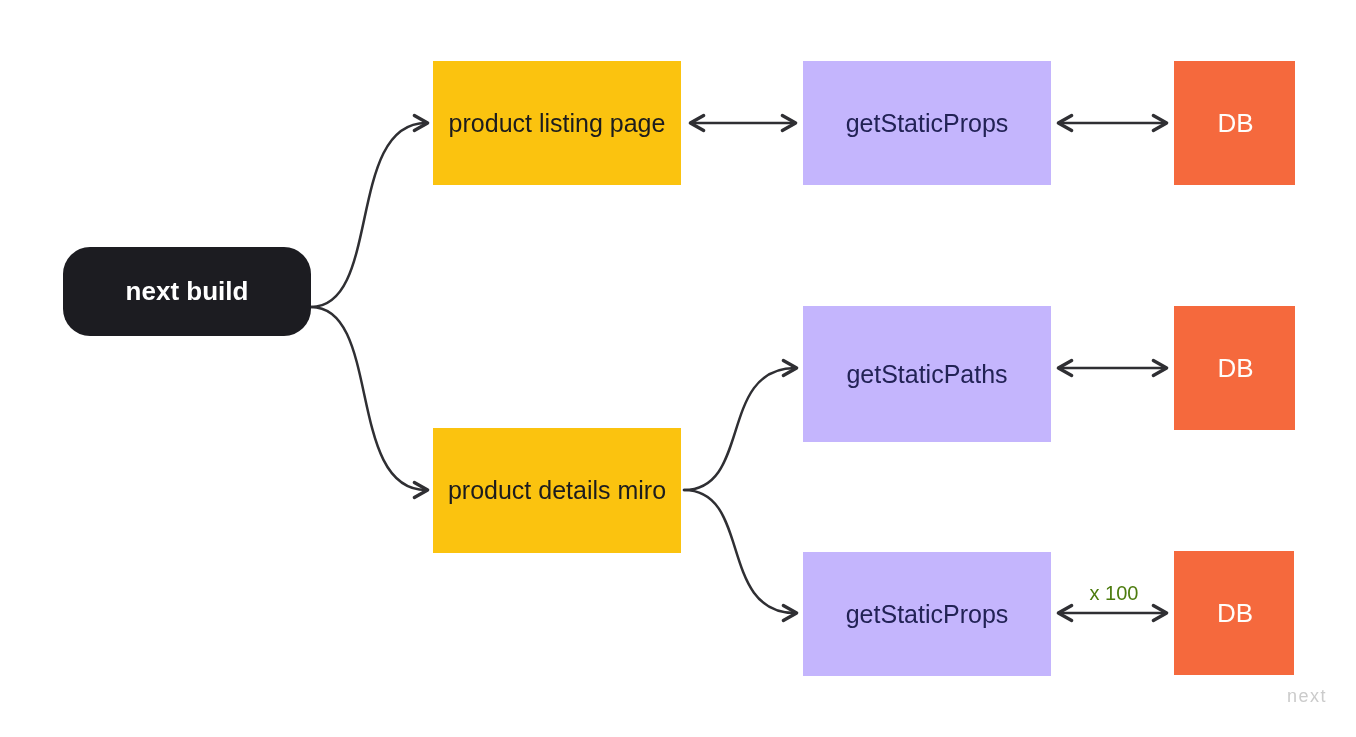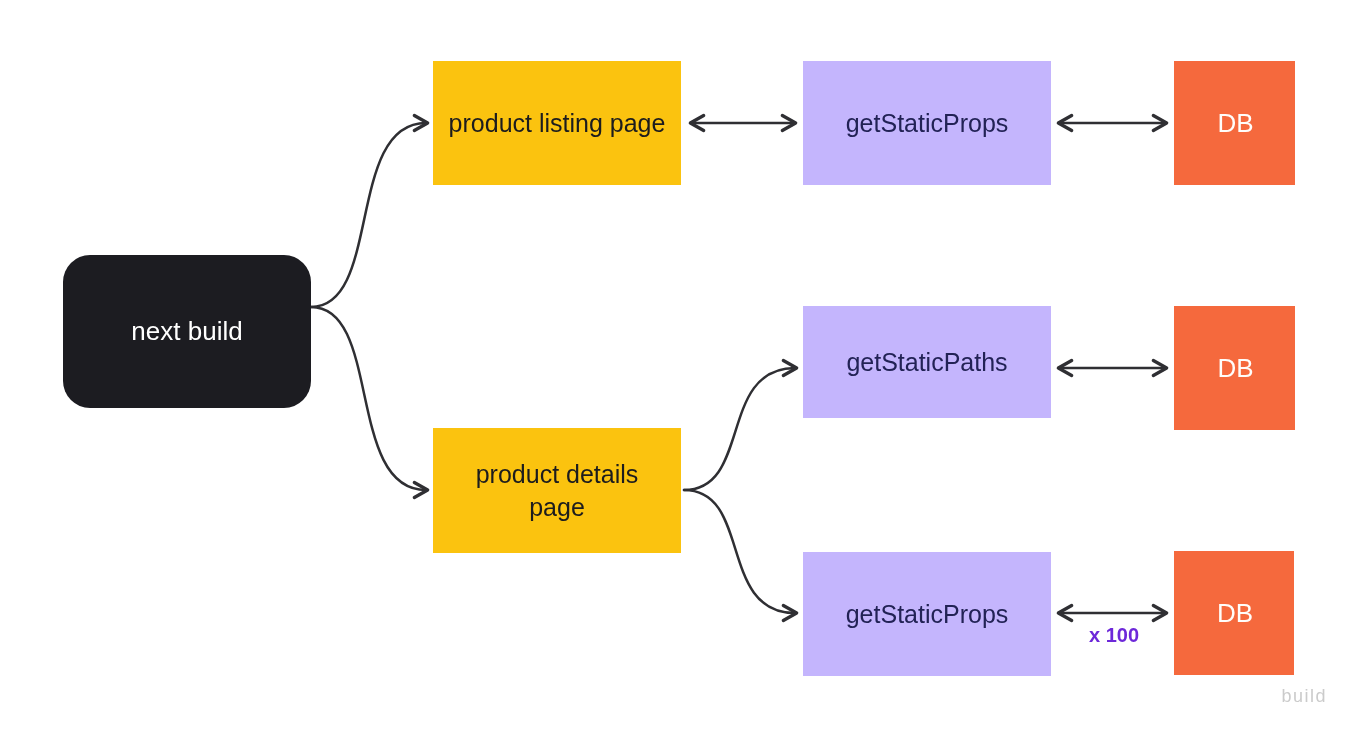--- a/index.html
+++ b/index.html
@@ -51,24 +51,23 @@
   }
   .n-orange {
     background: #f5693d;
     color: #fffdfa;
     font-size: 26px;
     padding-left: 16px;
   }
   .edge-label {
     position: absolute;
     font-size: 20px;
-    font-weight: bold;
-    color: #6d28d9;
+    font-weight: normal;
+    color: #4d7c0f;
     text-align: center;
-    margin-top: 42px;
   }
   .watermark {
     position: absolute;
     right: 29px;
     top: 686px;
     font-size: 18px;
     letter-spacing: 1.5px;
     color: #cbcbcb;
     user-select: none;
   }
@@ -89,53 +88,53 @@
       <path d="M311,307 C382,307 346,490 426,490" marker-end="url(#ah)"></path>
       <path d="M692,123 L794,123" marker-start="url(#ah)" marker-end="url(#ah)"></path>
       <path d="M1060,123 L1165,123" marker-start="url(#ah)" marker-end="url(#ah)"></path>
       <path d="M684,490 C752,490 718,368 795,368" marker-end="url(#ah)"></path>
       <path d="M1060,368 L1165,368" marker-start="url(#ah)" marker-end="url(#ah)"></path>
       <path d="M684,490 C752,490 718,613 795,613" marker-end="url(#ah)"></path>
       <path d="M1060,613 L1165,613" marker-start="url(#ah)" marker-end="url(#ah)"></path>
     </g>
   </svg>
 
-  <div class="node n-black" style="left:63px; top:255px; width:248px; height:153px;">
+  <div class="node n-black" style="left:63px; top:247px; width:248px; height:89px;font-weight:bold;">
     <span>next build</span>
   </div>
 
   <div class="node n-yellow" style="left:433px; top:61px; width:248px; height:124px;">
     <span>product listing page</span>
   </div>
 
   <div class="node n-gray" style="left:803px; top:61px; width:248px; height:124px;">
     <span>getStaticProps</span>
   </div>
 
   <div class="node n-orange" style="left:1174px; top:61px; width:121px; height:124px;">
     <span>DB</span>
   </div>
 
-  <div class="node n-gray" style="left:803px; top:306px; width:248px; height:112px;text-align:right;">
+  <div class="node n-gray" style="left:803px; top:306px; width:248px; height:136px;text-align:right;">
     <span>getStaticPaths</span>
   </div>
 
   <div class="node n-orange" style="left:1174px; top:306px; width:121px; height:124px;">
     <span>DB</span>
   </div>
 
   <div class="node n-yellow" style="left:433px; top:428px; width:248px; height:125px;">
-    <span>product details page</span>
+    <span>product details miro</span>
   </div>
 
   <div class="node n-gray" style="left:803px; top:552px; width:248px; height:124px;">
     <span>getStaticProps</span>
   </div>
 
   <div class="node n-orange" style="left:1174px; top:551px; width:120px; height:124px;">
     <span>DB</span>
   </div>
 
   <div class="edge-label" style="left:1058px; top:582px; width:112px;">x 100</div>
 
-  <div class="watermark">build</div>
+  <div class="watermark">next</div>
 
 </div>
 
 </body></html>

